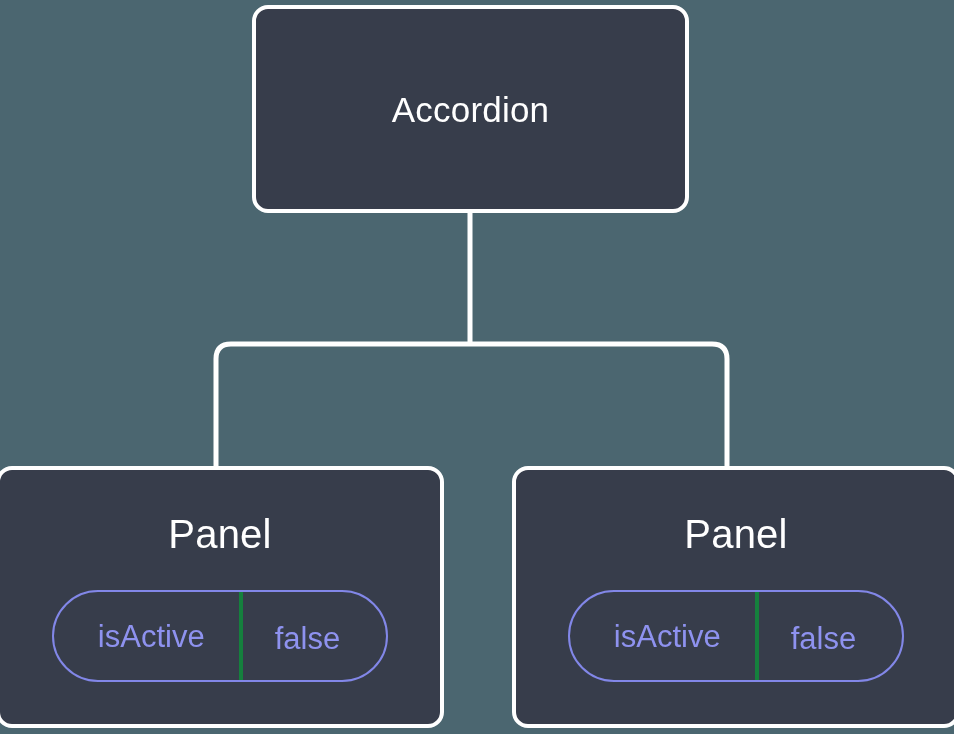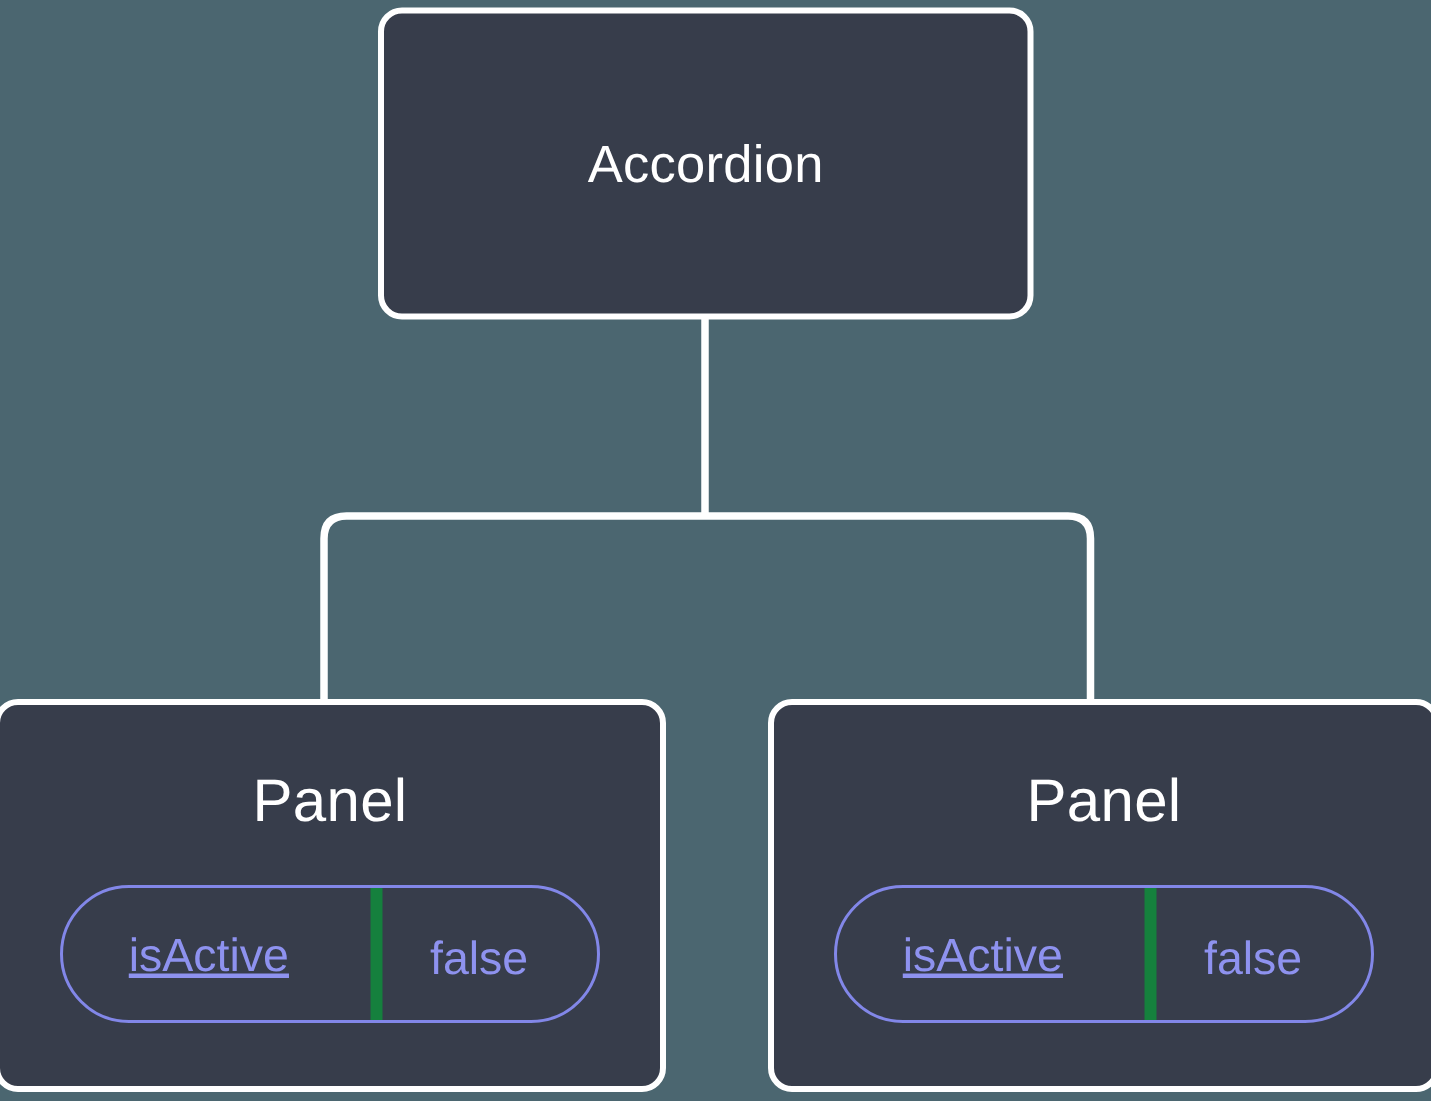--- a/index.html
+++ b/index.html
@@ -100,27 +100,26 @@
     display: flex;
     align-items: center;
     justify-content: center;
     color: #8e92ef;
     font-size: 31px;
     line-height: 1;
     white-space: nowrap;
   }
 
   .pill-key {
-    padding: 0 54px 0 44px;
-    text-decoration: underline;
+    padding: 0 34px 0 44px;
   }
 
   .pill-val {
     padding: 4px 46px 0 32px;
-    border-left: 8px solid #15803d;
+    border-left: 4px solid #15803d;
   }
 </style>
 </head>
 <body>
 
 <div id="canvas">
 
   <svg id="edges" viewBox="0 0 954 734" width="954" height="734" xmlns="http://www.w3.org/2000/svg" aria-hidden="true">
 
     <path d="M 470 211 L 470 344" fill="none" stroke="#ffffff" stroke-width="5" stroke-linecap="butt"></path>

